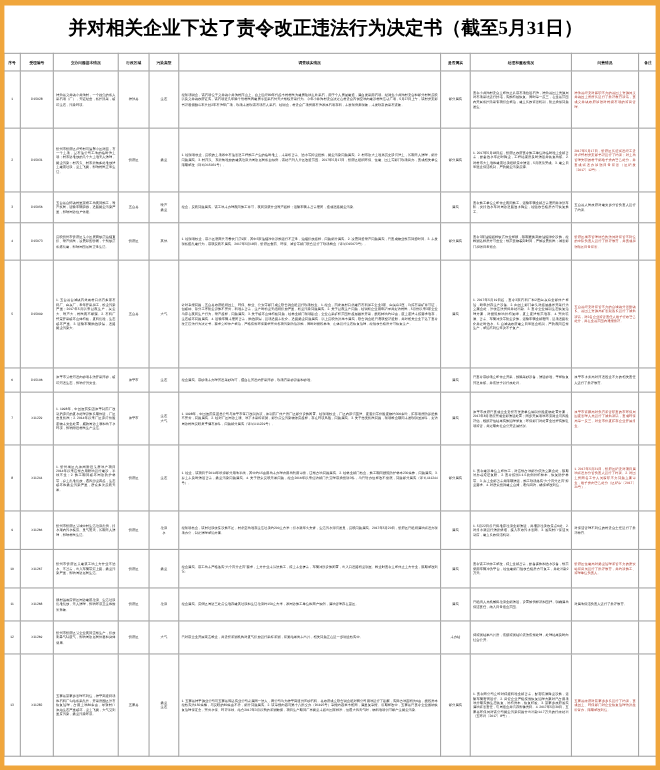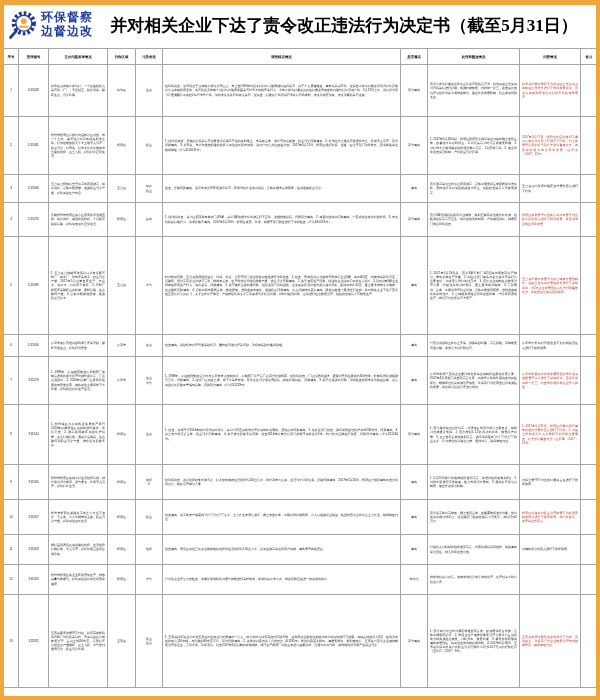--- a/index.html
+++ b/index.html
@@ -44,33 +44,20 @@
   .pre .cw{white-space:pre-line;}
   .text .cw{text-align:justify;}
   .red{color:#a93226;}
 </style>
 </head>
 <body>
 
 <div class="frame"></div>
 
 <div class="header">
-  <div class="logo">
-    <svg width="30" height="32" viewBox="0 0 36 36">
-      <circle cx="19" cy="16" r="12" fill="none" stroke="#1f3c99" stroke-width="5" stroke-dasharray="3.2 2.4"></circle>
-      <circle cx="19" cy="16" r="9.5" fill="#ffffff" stroke="#1f3c99" stroke-width="1.4"></circle>
-      <circle cx="19" cy="13.5" r="3.6" fill="#f5a53c"></circle>
-      <rect x="13" y="19" width="12" height="2.4" rx="1.2" fill="#f5a53c"></rect>
-      <line x1="10" y1="25" x2="3" y2="33" stroke="#1f3c99" stroke-width="3.2" stroke-linecap="round"></line>
-    </svg>
-    <div class="logo-text">
-      <span>环保督察</span>
-      <span>边督边改</span>
-    </div>
-  </div>
   <div class="title">并对相关企业下达了责令改正违法行为决定书（截至5月31日）</div>
 </div>
 
 <div class="tablewrap">
   <table>
     <colgroup>
       <col style="width:15px">
         <col style="width:30px">
         <col style="width:59px">
       <col style="width:28px">

